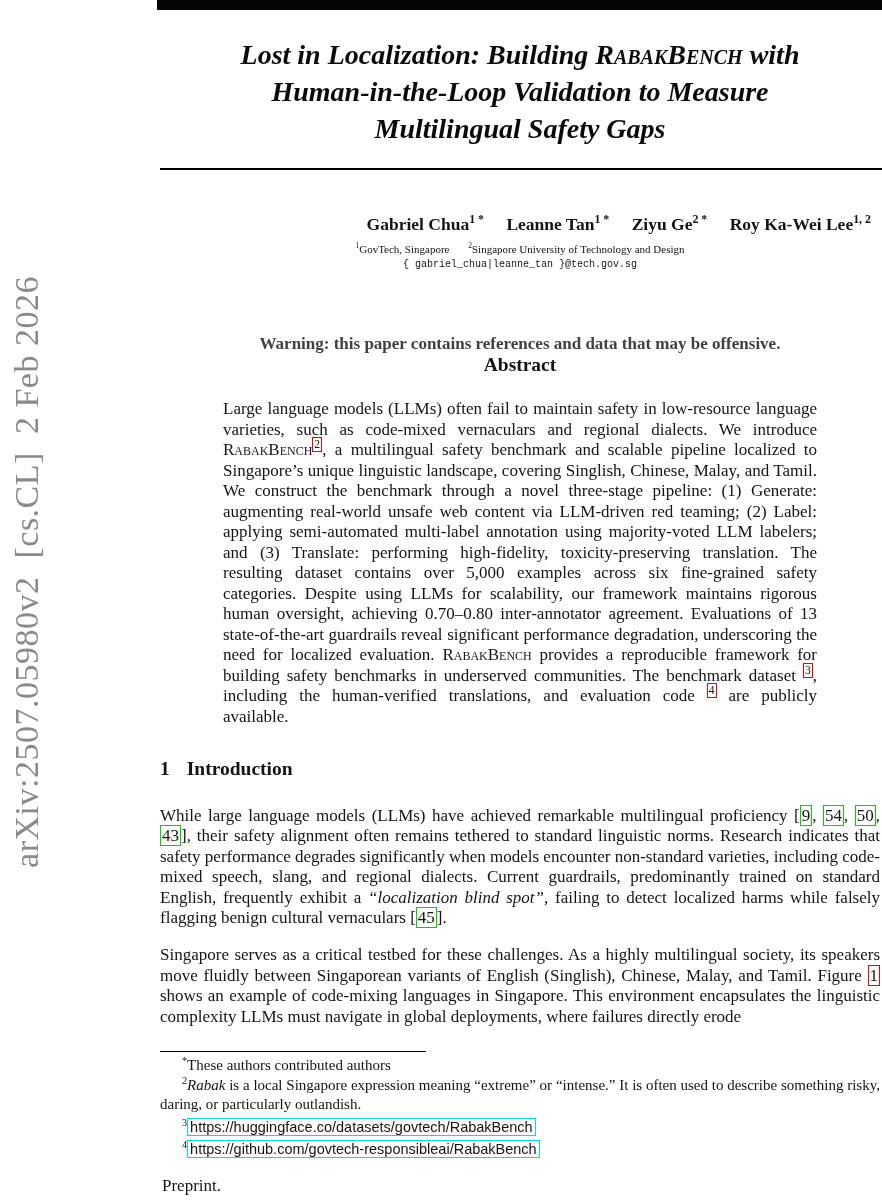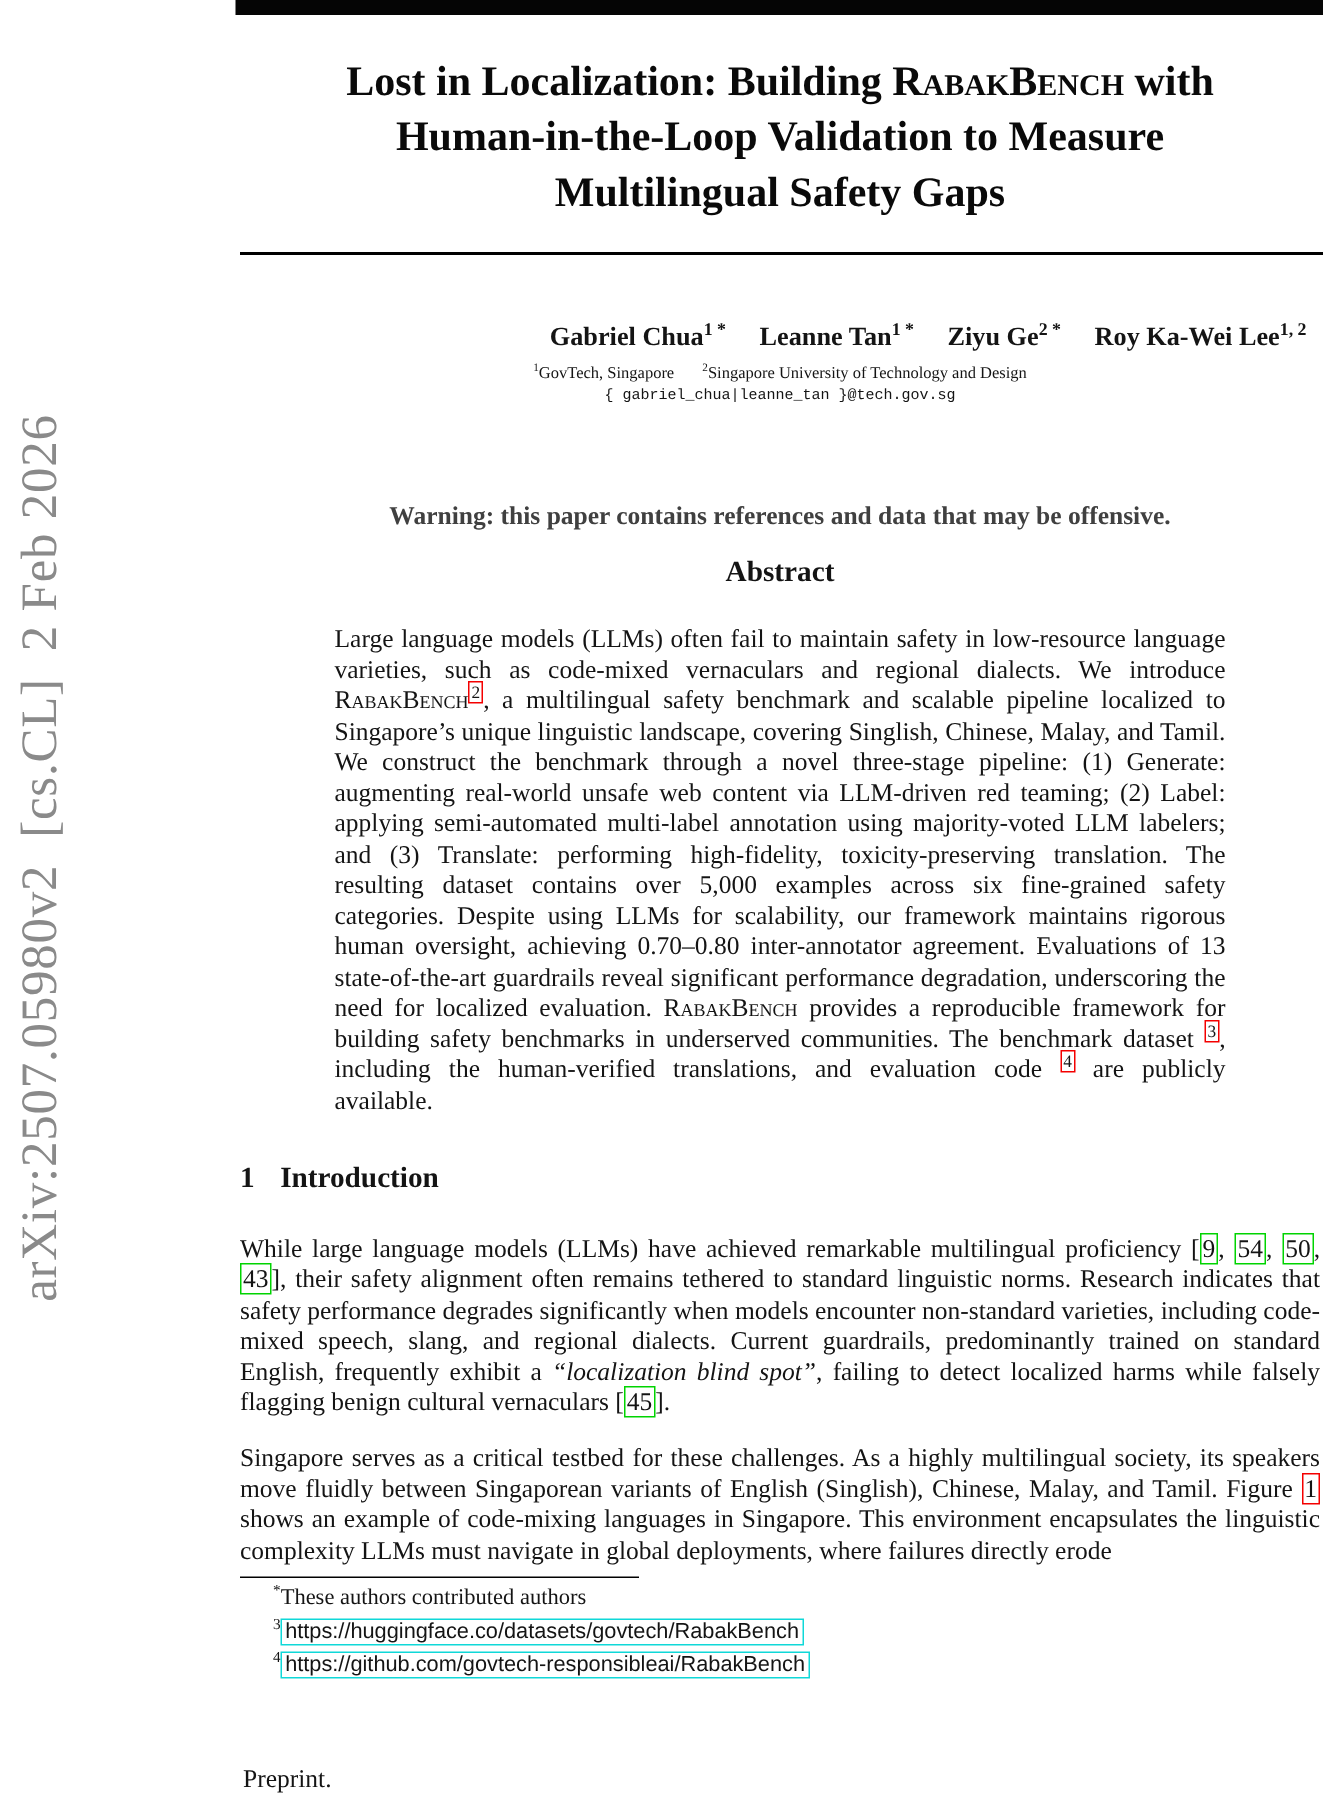--- a/index.html
+++ b/index.html
@@ -15,41 +15,41 @@
   .arxiv-stamp{
     position:absolute;left:27px;top:572px;white-space:pre;
     transform:translate(-50%,-50%) rotate(-90deg);
     color:#8a8a8a;font-size:34px;letter-spacing:0.5px;
   }
 
   .content{position:absolute;left:160px;top:10px;width:720px;}
 
   .paper-title{
     margin-top:26px;text-align:center;font-weight:bold;
-    font-size:28px;line-height:37px;color:#0a0a0a;
+    font-size:28px;line-height:37px;color:#0a0a0a;font-style:italic;
   }
   .sc{font-variant:small-caps;}
 
   .title-rule{margin-top:21px;width:722px;border-top:2px solid #000;height:0;}
 
   .authors{margin-top:44px;text-align:right;font-weight:bold;font-size:17.5px;}
   .author{margin:0 9px;white-space:nowrap;}
   sup{font-size:68%;vertical-align:super;line-height:0;}
 
   .affils{margin-top:8px;text-align:center;font-size:11px;}
   .affil{margin:0 8px;white-space:nowrap;}
 
   .email{
     margin-top:4px;text-align:center;font-size:10px;
     font-family:"Liberation Mono","DejaVu Sans Mono",monospace;
   }
 
   .warning{margin-top:64px;text-align:center;font-weight:bold;font-size:17px;color:#404040;}
 
-  .abstract-heading{margin-top:17px;text-align:center;font-weight:bold;font-size:19.5px;}
+  .abstract-heading{text-align:center;font-weight:bold;font-size:19.5px;}
 
   .abstract-body{
     margin:23px auto 0 auto;width:594px;text-align:justify;
     font-size:17px;line-height:20.5px;
   }
 
   .section-heading{margin-top:31px;font-weight:bold;font-size:19.5px;}
   .section-number{display:inline-block;margin-right:17px;}
 
   .body-par{margin-top:26px;text-align:justify;font-size:17px;line-height:20.4px;}
@@ -117,20 +117,21 @@
 
     <p class="body-par"><span>Singapore serves as a critical testbed for these challenges.  As a highly multilingual society, its speakers move fluidly between Singaporean variants of English (Singlish), Chinese, Malay, and Tamil. Figure </span><span class="box-red">1</span><span> shows an example of code-mixing languages in Singapore. This environment encapsulates the linguistic complexity LLMs must navigate in global deployments, where failures directly erode</span></p>
 
   </div>
 
   <div class="footer">
     <div class="fn-rule"></div>
 
     <div class="footnote"><sup>*</sup><span>These authors contributed authors</span></div>
 
+    <div class="footnote"><sup>2</sup><i>Rabak</i><span> is a local Singapore expression meaning “extreme” or “intense.” It is often used to describe something risky, daring, or particularly outlandish.</span></div>
 
     <div class="footnote fn-link-row"><sup>3</sup><span class="mono-url box-cyan">https://huggingface.co/datasets/govtech/RabakBench</span></div>
 
     <div class="footnote fn-link-row"><sup>4</sup><span class="mono-url box-cyan">https://github.com/govtech-responsibleai/RabakBench</span></div>
   </div>
 
   <div class="preprint">Preprint.</div>
 
 </div>
 

